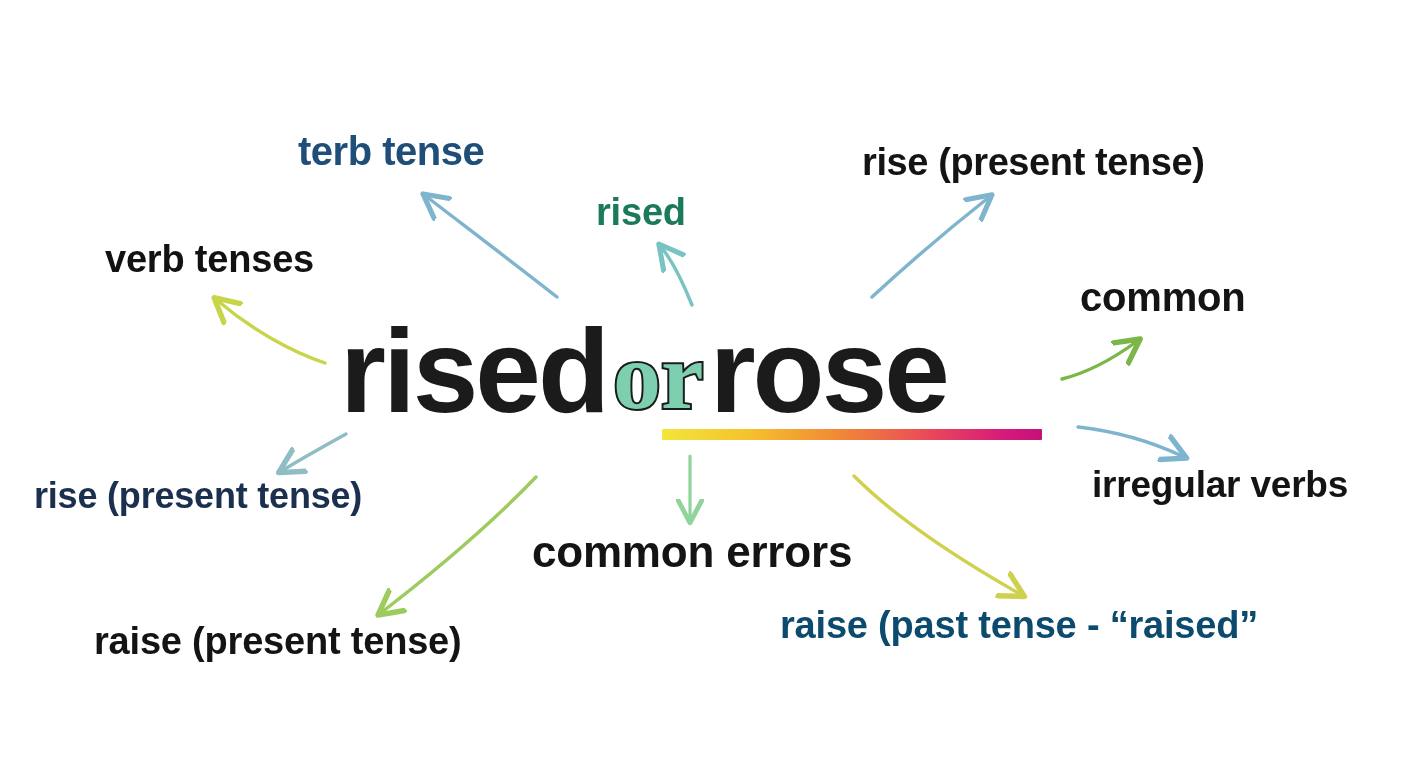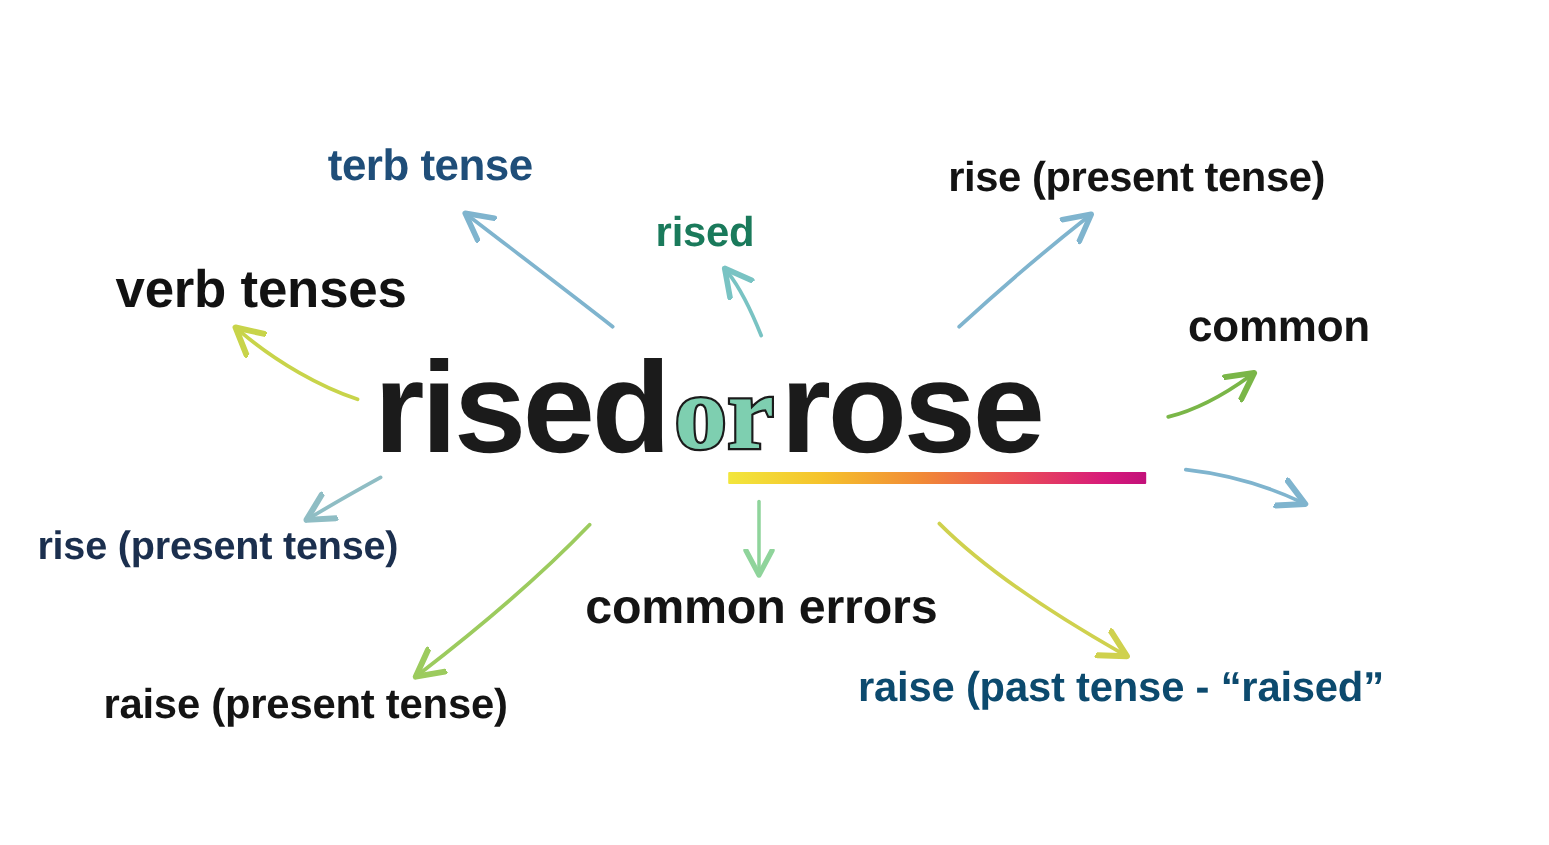--- a/index.html
+++ b/index.html
@@ -56,21 +56,21 @@
   #underline {
     position:absolute;
     left:662px; top:429px;
     width:380px; height:11px;
     border-radius:1px;
     background:linear-gradient(90deg,#f2e63c 0%,#f5c32c 22%,#f18a36 46%,#ea4f55 68%,#d71a7a 90%,#c2117a 100%);
   }
 
   
   #lbl-past-tense      { left:298px; top:131px; font-size:40px; color:#1f4e79; letter-spacing:-0.5px; }
-  #lbl-verb-tenses     { left:105px; top:240px; font-size:48px; color:#121212; }
+  #lbl-verb-tenses     { left:105px; top:240px; font-size:38px; color:#121212; }
   #lbl-terb            { left:596px; top:193px; font-size:38px; color:#1a7a5b; }
   #lbl-rise-present-tr { left:862px; top:143px; font-size:38px; color:#141414; font-weight:600; letter-spacing:-0.4px; }
   #lbl-grammar         { left:1080px; top:277px; font-size:40px; color:#141414; }
   #lbl-irregular-verbs { left:1092px; top:466px; font-size:37px; color:#141414; }
   #lbl-rise-present-bl { left:34px; top:478px; font-size:36px; color:#1b2f4e; }
   #lbl-raise-present   { left:94px; top:622px; font-size:38px; color:#141414; }
   #lbl-common-errors   { left:532px; top:530px; font-size:44px; color:#141414; }
   #lbl-raise-past      { left:780px; top:606px; font-size:38px; color:#0c4a6e; }
 </style>
 </head>
@@ -140,20 +140,21 @@
   <div class="label" id="lbl-past-tense">terb tense</div>
 
   <div class="label" id="lbl-verb-tenses">verb tenses</div>
 
   <div class="label" id="lbl-terb">rised</div>
 
   <div class="label" id="lbl-rise-present-tr">rise (present tense)</div>
 
   <div class="label" id="lbl-grammar">common</div>
 
+  <div class="label" id="lbl-irregular-verbs">irregular verbs</div>
 
   <div class="label" id="lbl-rise-present-bl">rise (present tense)</div>
 
   <div class="label" id="lbl-raise-present">raise (present tense)</div>
 
   <div class="label" id="lbl-common-errors">common errors</div>
 
   <div class="label" id="lbl-raise-past">raise (past tense - “raised”</div>
 
 </div>

